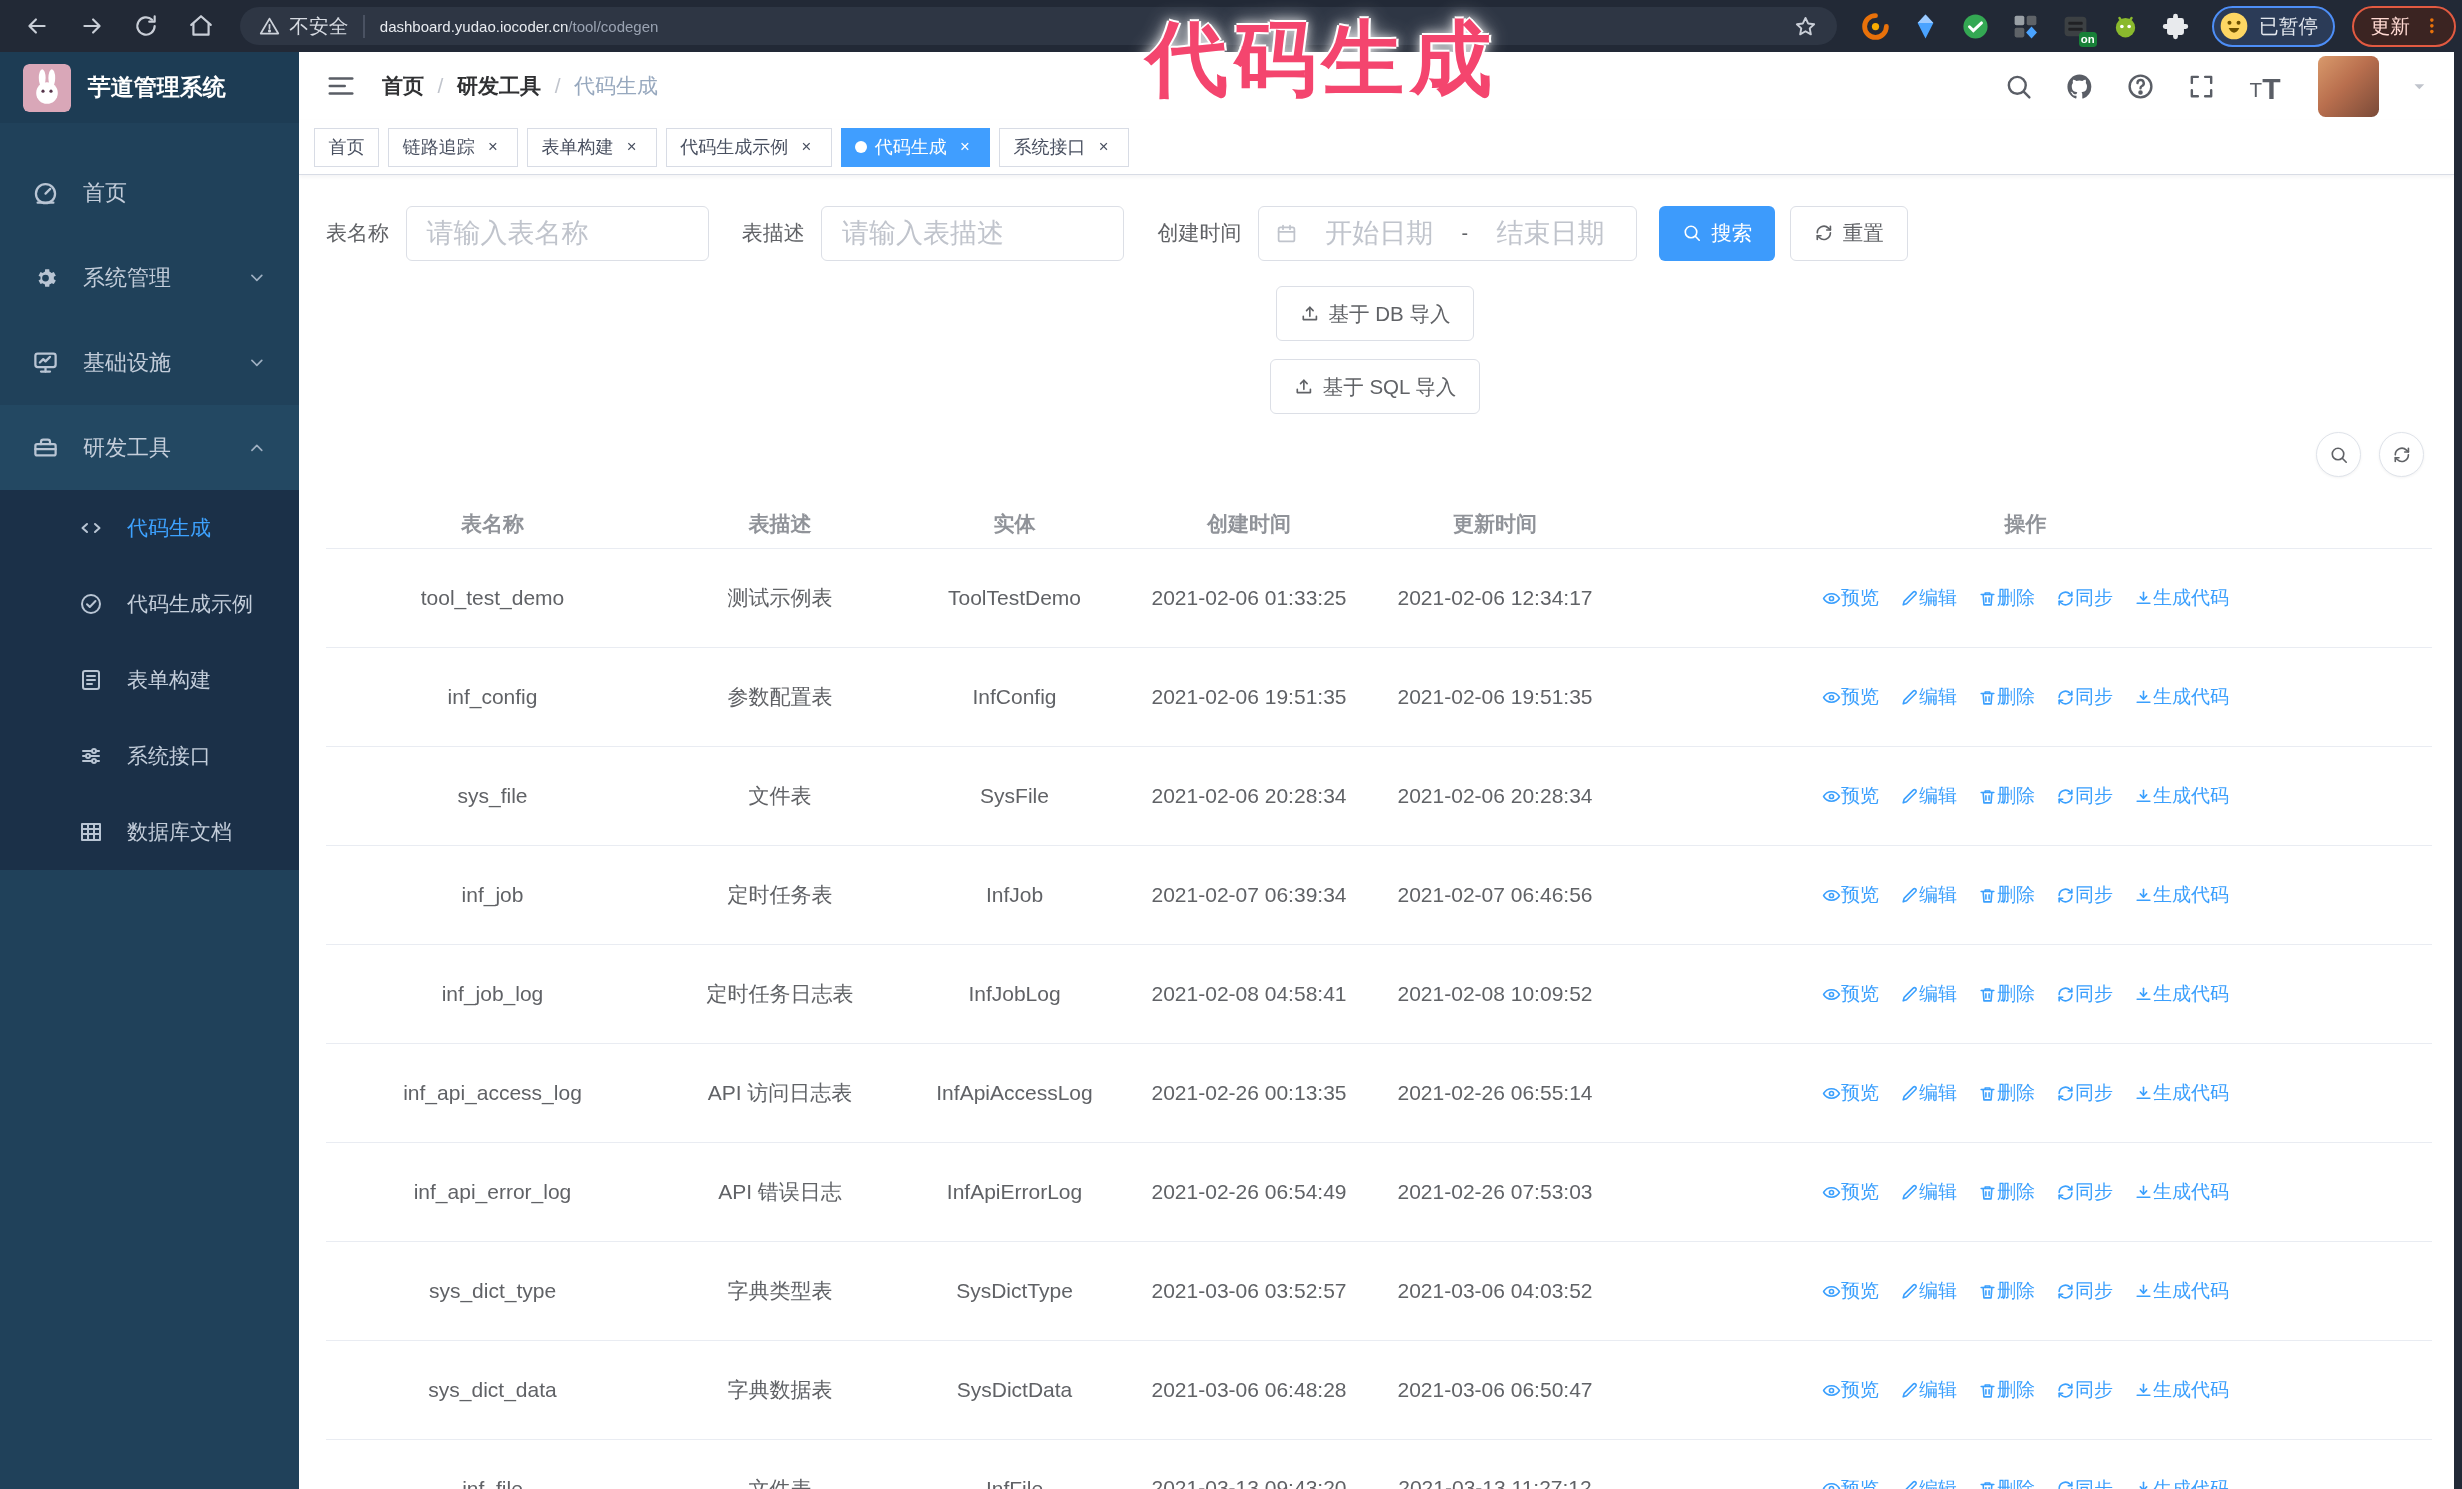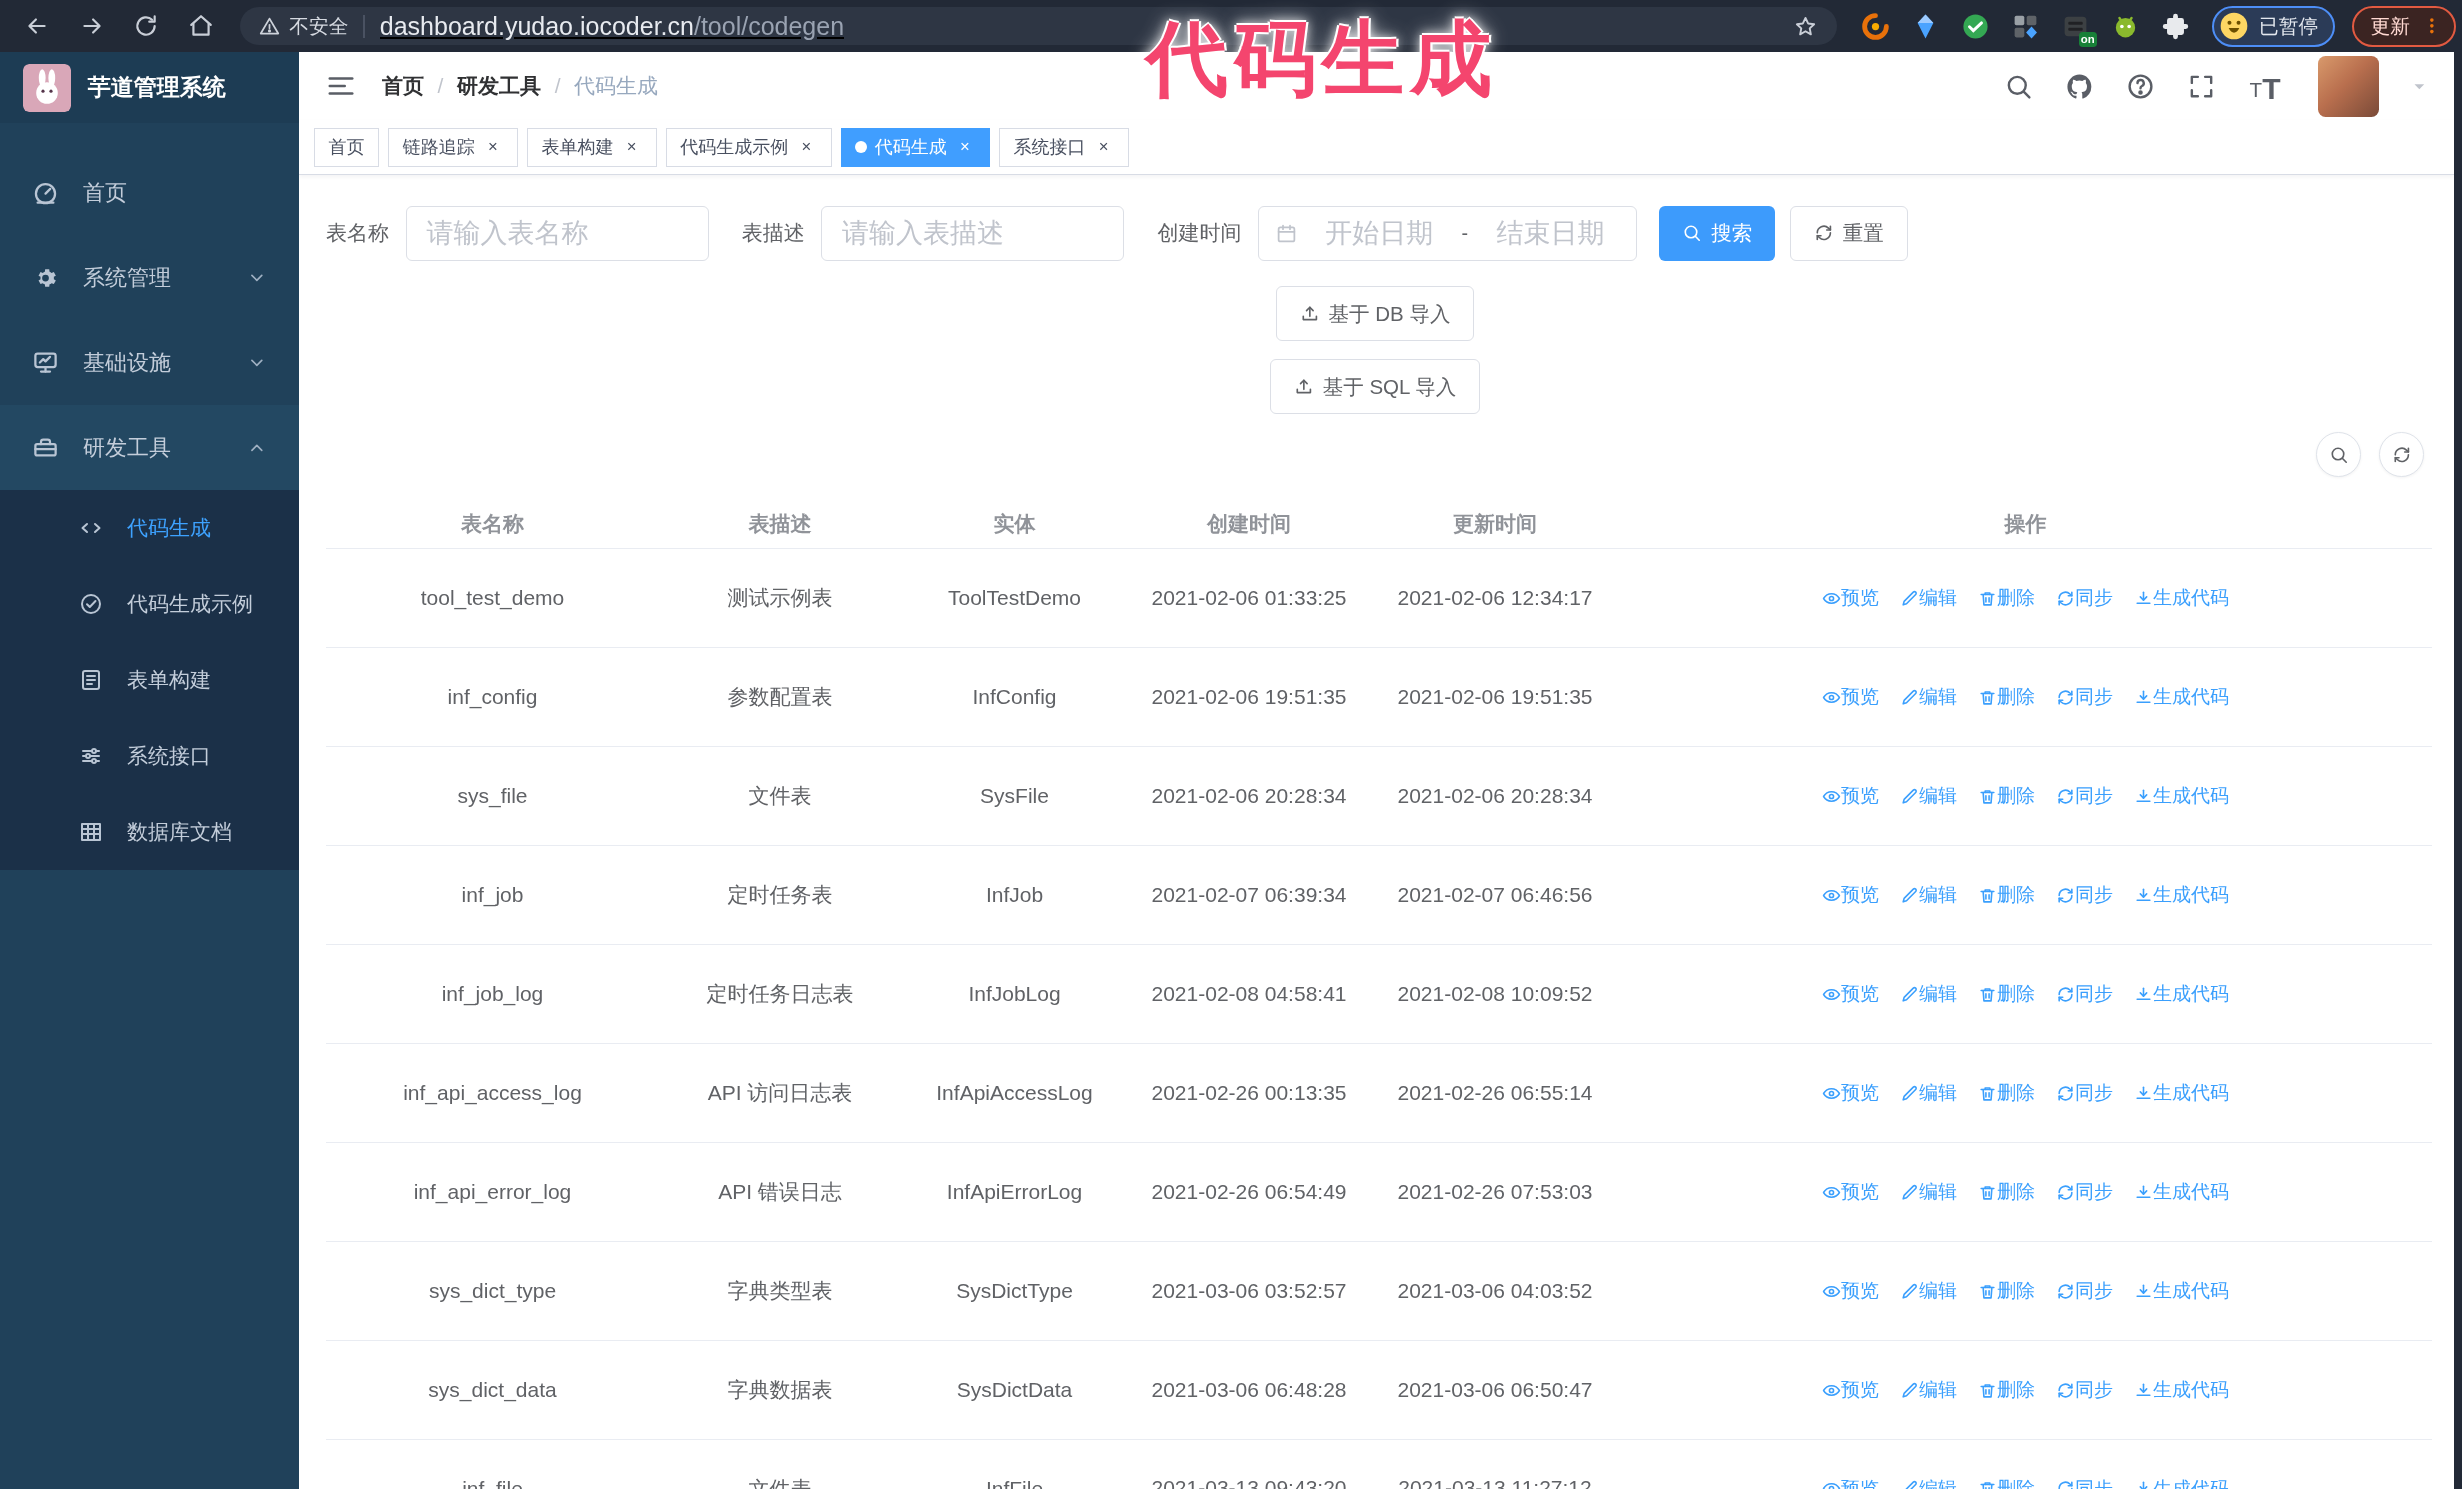--- a/index.html
+++ b/index.html
@@ -13,21 +13,21 @@
   
   .btoolbar { position:absolute; top:0; left:0; width:100%; height:52px; background:#222936;
     display:flex; align-items:center; padding:0 16.7px; z-index:40; }
   .nav-btn { width:41px; height:41px; border-radius:50%; color:#c9ced7; font-size:26px;
     display:flex; align-items:center; justify-content:center; margin-right:13.6px; flex:0 0 auto; }
   .address-bar { height:38px; width:1597px; background:#2e3644; border-radius:19px;
     display:flex; align-items:center; padding:0 19.7px; margin-left:4.5px; flex:0 0 auto; }
   .warn { color:#cdd2da; font-size:21px; margin-right:9px; }
   .sec { color:#d6dae1; font-size:19.7px; white-space:nowrap; }
   .addr-div { width:1.5px; height:23px; background:#4a5262; margin:0 15px; }
-  .url { font-size:25px; white-space:nowrap; overflow:hidden;text-decoration:underline; }
+  .url { font-size:15px; white-space:nowrap; overflow:hidden; }
   .url .host { color:#e8ebf0; }
   .url .path { color:#9aa3b2; }
   .star { margin-left:auto; color:#c9ced7; font-size:23px; }
   .extensions { display:flex; align-items:center; gap:15px; margin-left:21px; }
   .ext { width:35px; height:35px; position:relative; display:flex; align-items:center; justify-content:center; }
   .ext svg { width:29px; height:29px; }
   .ext .badge { position:absolute; right:-4.5px; bottom:-3px; min-width:16.7px; height:15px;
     background:#f9ab00; border-radius:3.8px; font-size:11.4px; line-height:15px; color:#202124;
     padding:0 2.3px; font-weight:bold; }
   .ext .badge.green { background:#188038; color:#fff; }

